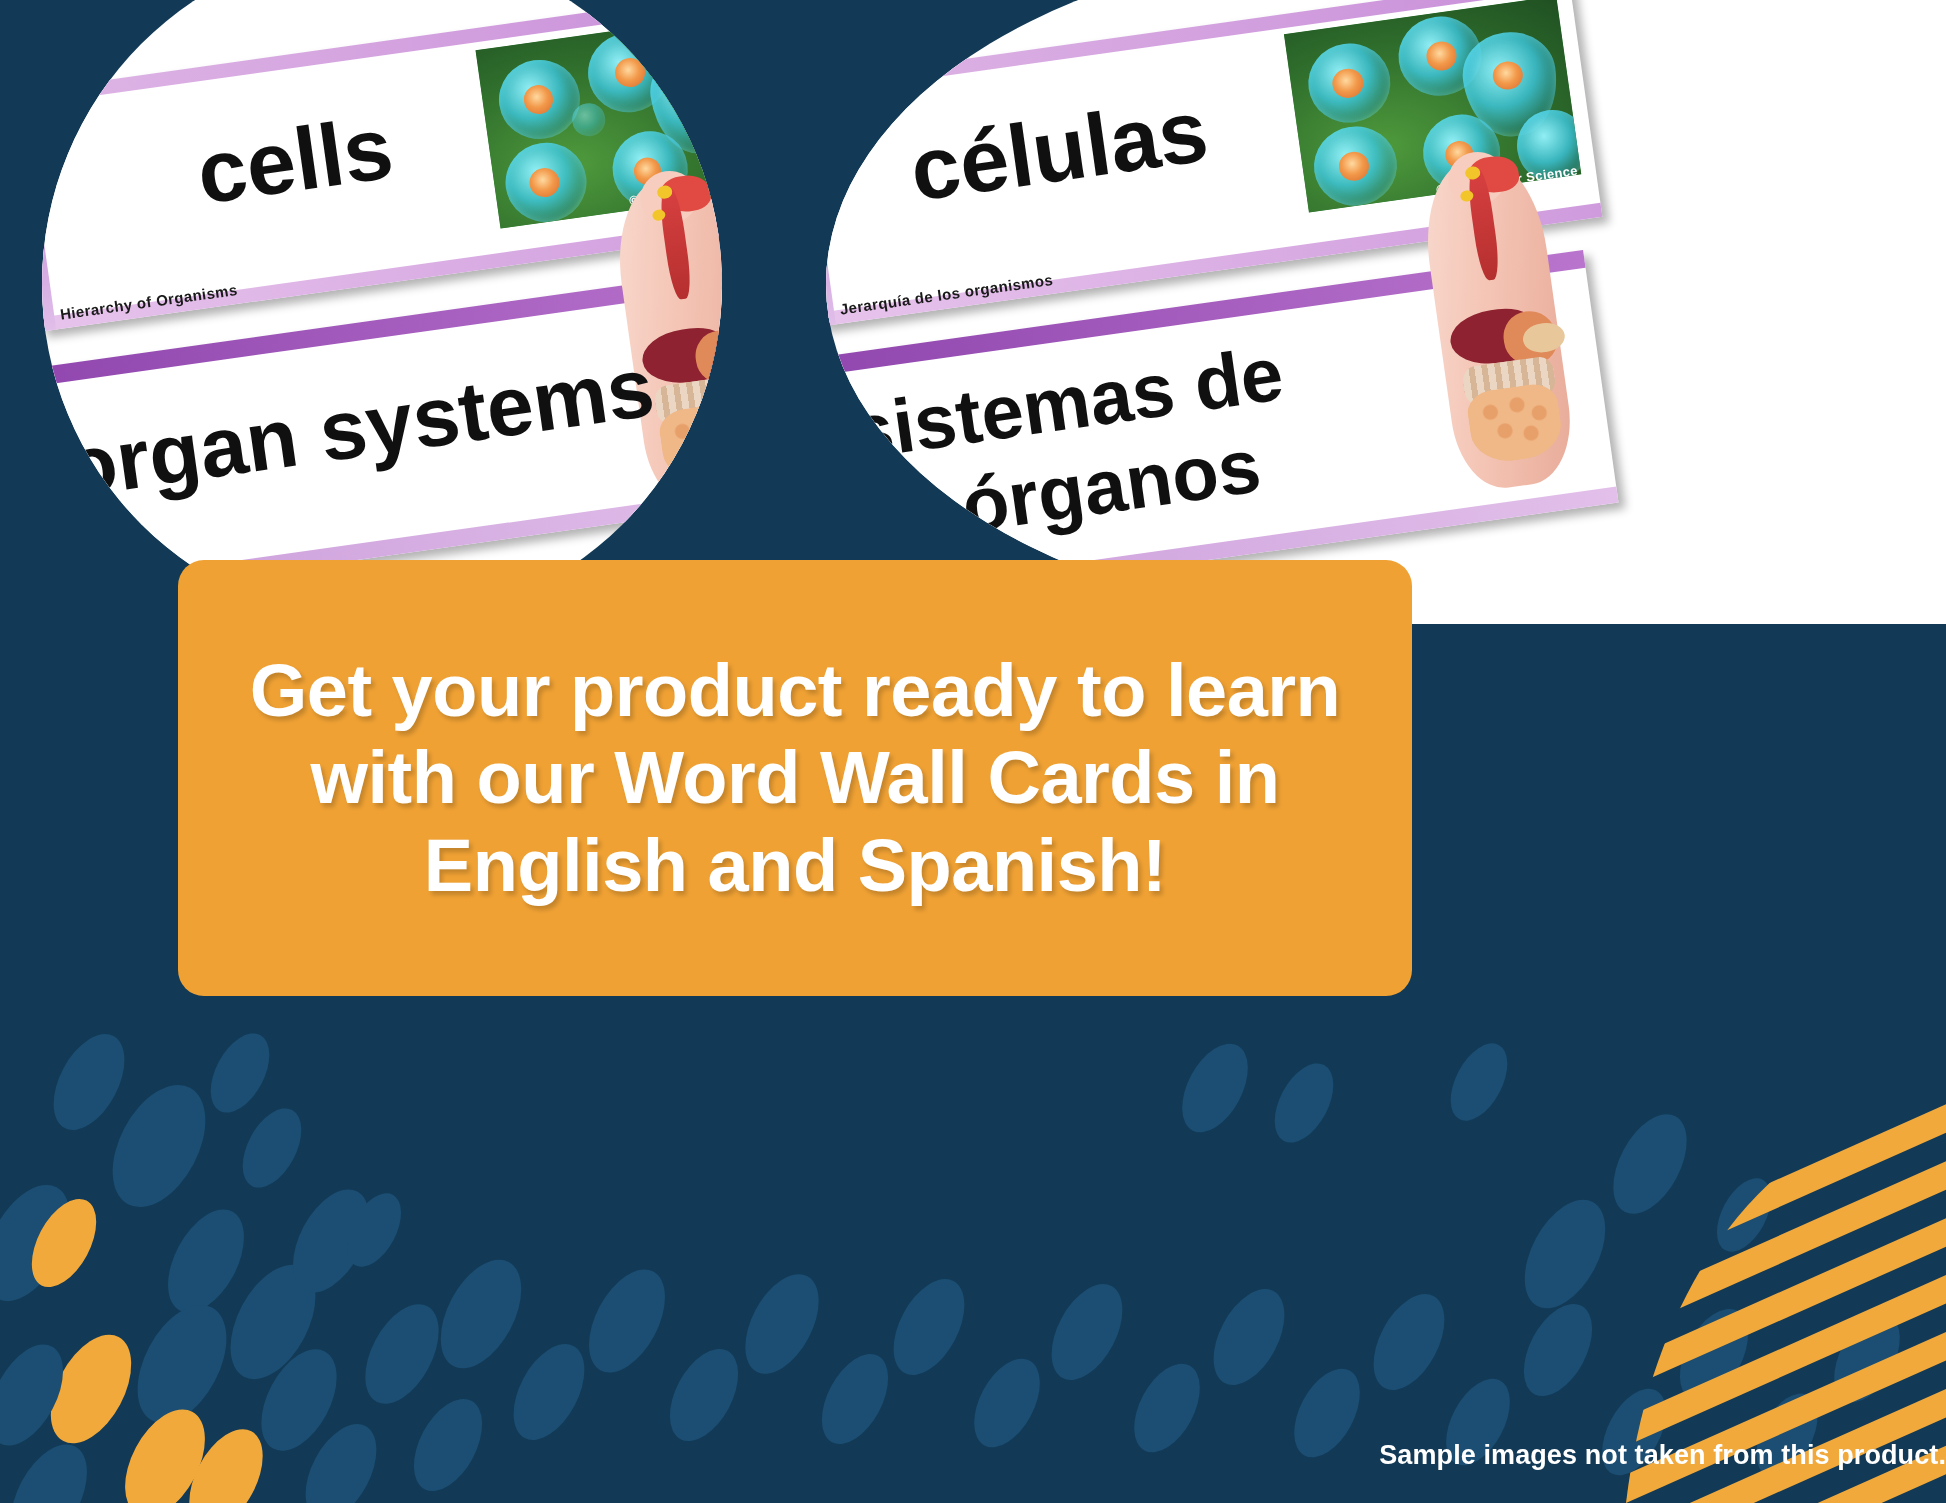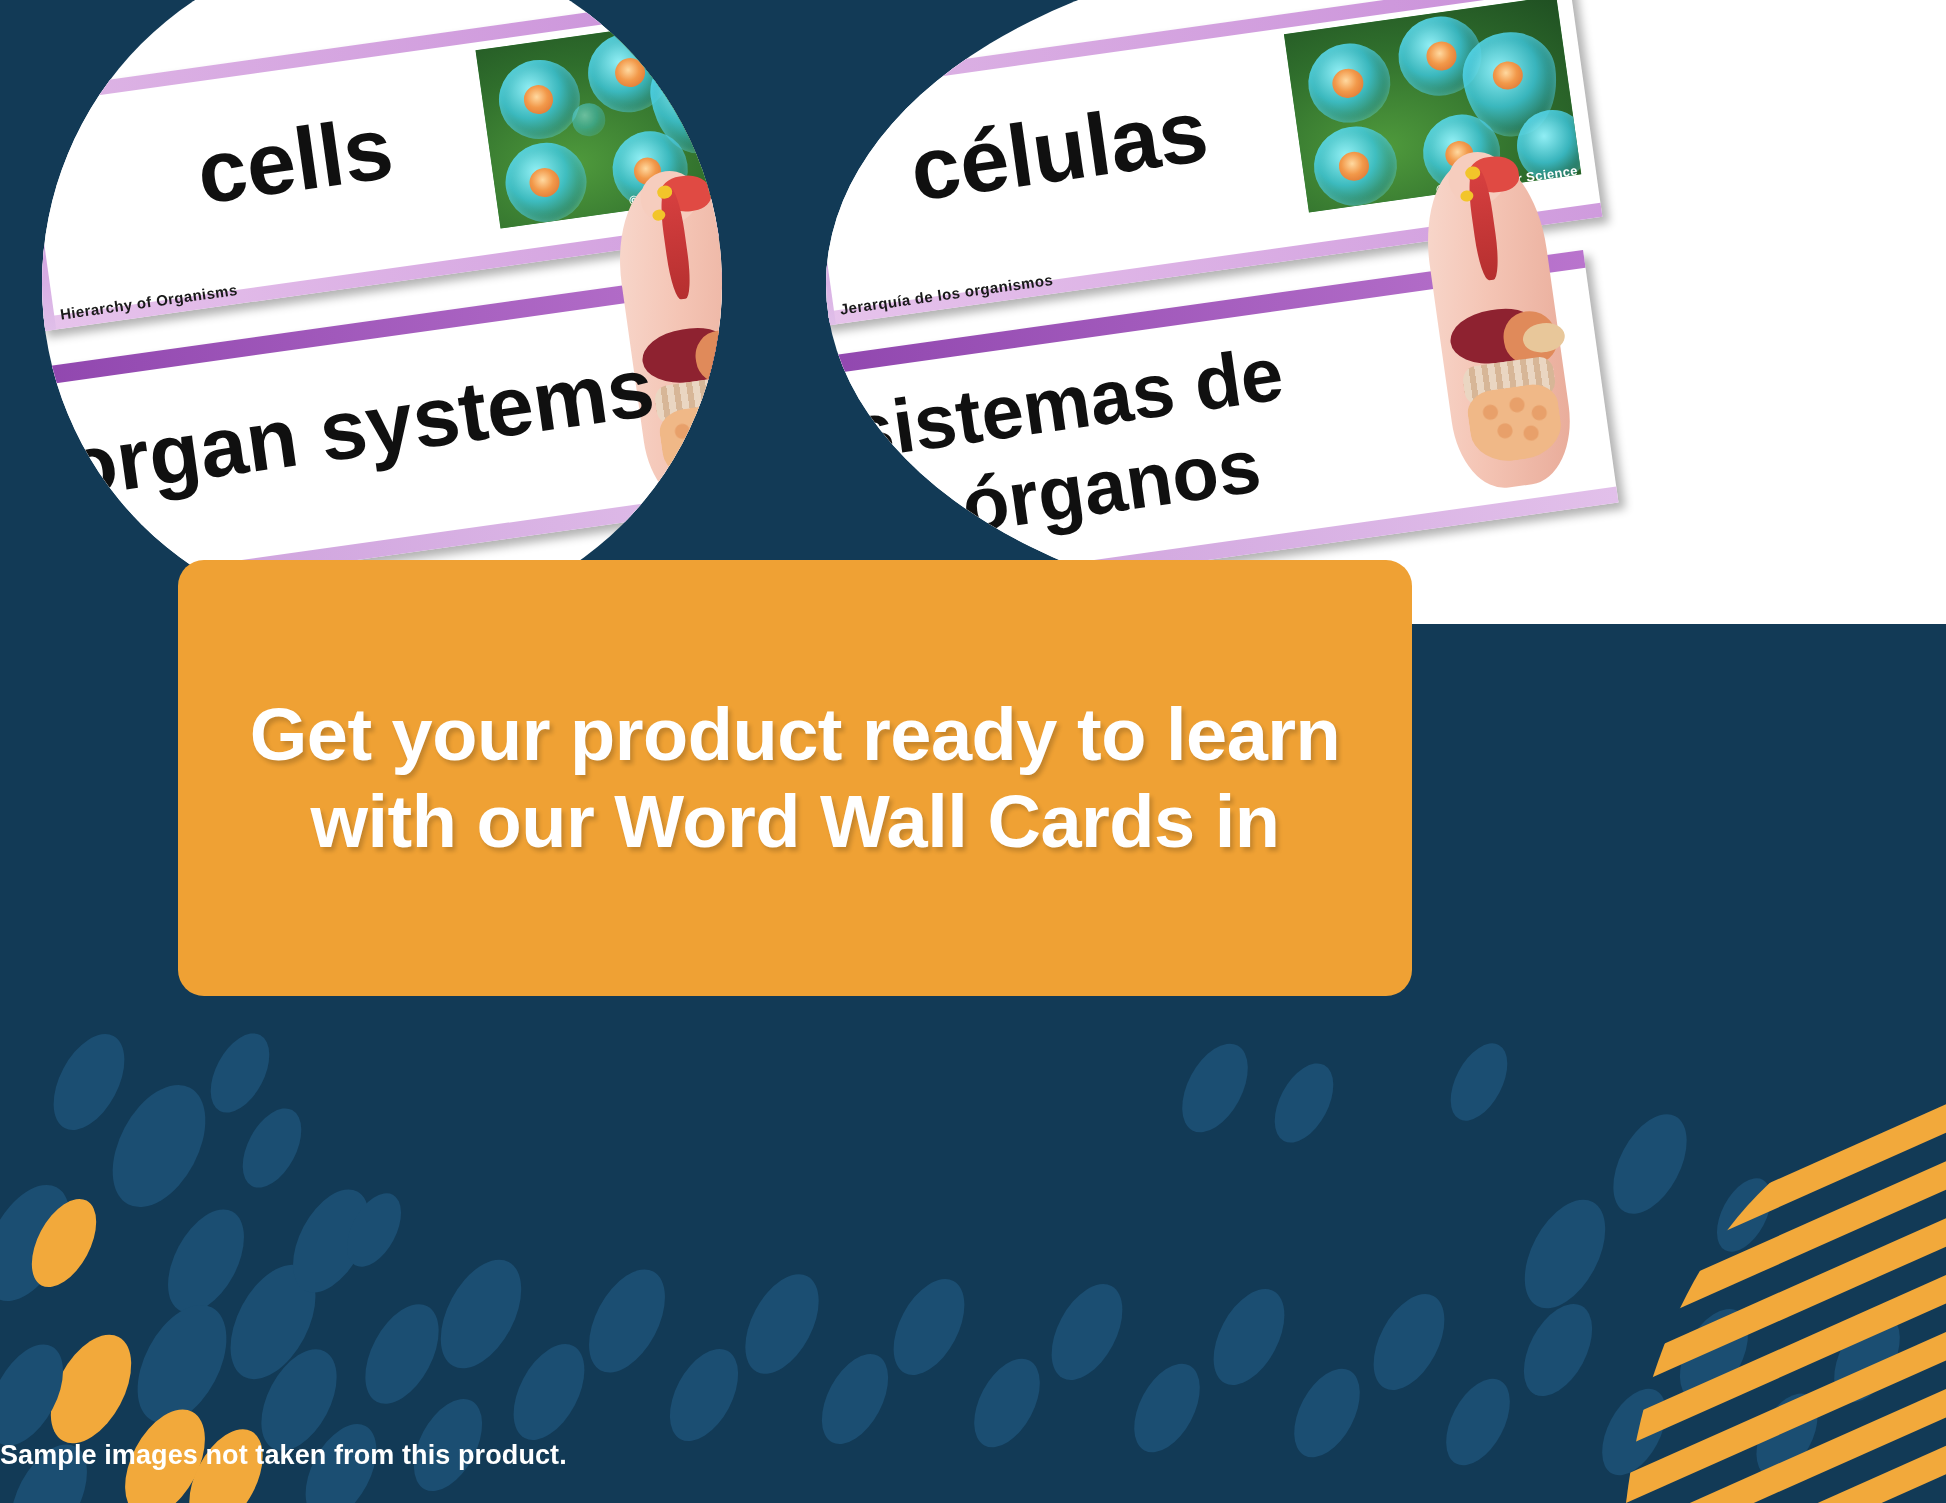--- a/index.html
+++ b/index.html
@@ -102,21 +102,21 @@
   }
   #promo-banner-text{
     color:#ffffff;font-weight:700;text-align:center;
     font-size:74px;line-height:1.18;letter-spacing:-.5px;
     text-shadow:3px 4px 4px rgba(0,0,0,.18);
     padding:0 48px;
   }
 
   
   #disclaimer{
-    position:absolute;left:0;right:0;top:1440px;text-align:left;z-index:9;
+    position:absolute;left:0;right:0;top:1440px;text-align:right;z-index:9;
     color:#ffffff;font-size:27px;font-weight:700;letter-spacing:.1px;
   }
 </style>
 </head>
 <body>
 
 <div id="stage">
 
   <div class="bg-decor" id="bg-decor">
       <div class="dot" style="left: 120px; top: 1080px; width: 78px; height: 132px; transform: rotate(28deg); background: rgb(27, 78, 114);"></div>
@@ -301,18 +301,19 @@
 
       <div class="term" style="left:70px;top:42px;font-size:76px;">sistemas de</div>
       <div class="term" style="left:170px;top:130px;font-size:76px;">órganos</div>
     </div>
   </div>
 
   <div id="promo-banner">
     <div id="promo-banner-text">
       <div>Get your product ready to learn</div>
       <div>with our Word Wall Cards in</div>
+      <div>English and Spanish!</div>
     </div>
   </div>
 
   <div id="disclaimer">Sample images not taken from this product.</div>
 
 </div>
 
 </body></html>

